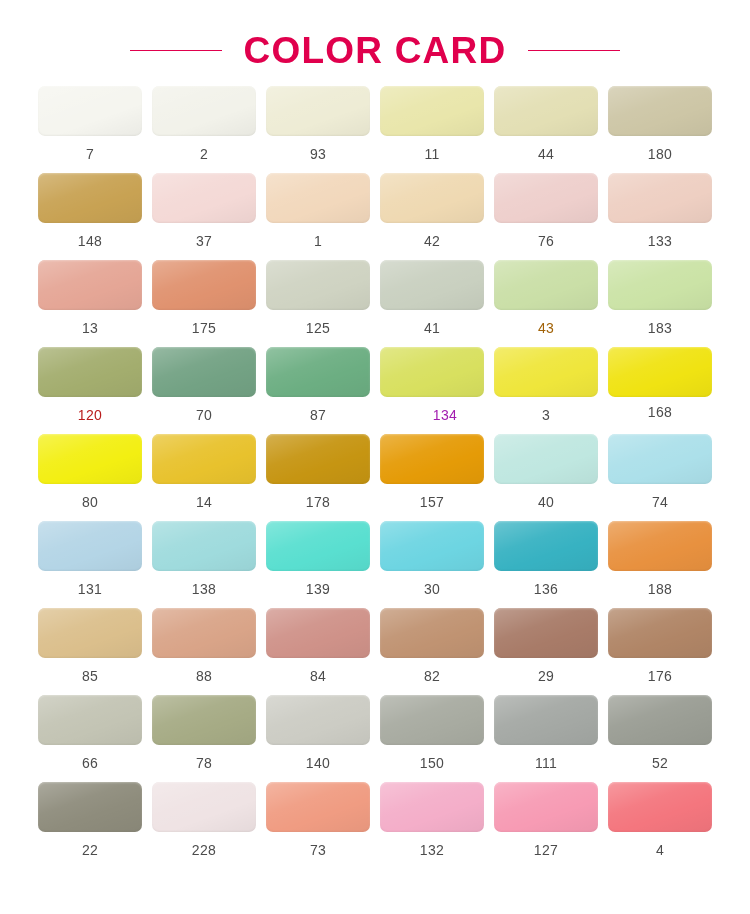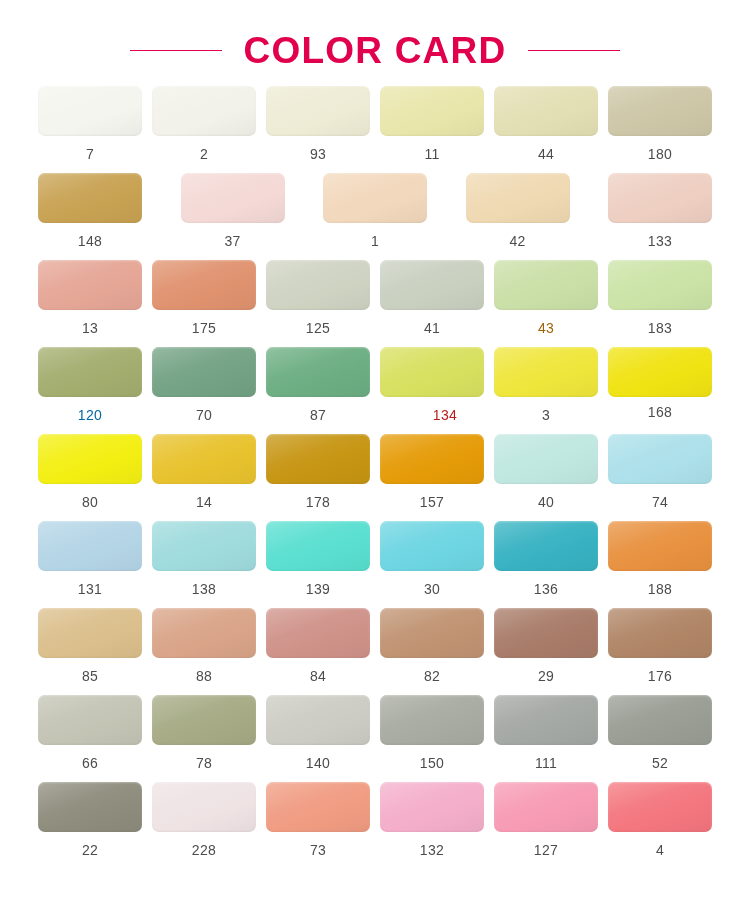--- a/index.html
+++ b/index.html
@@ -147,20 +147,24 @@
         </div>
         <div class="cell">
           <div class="chip" style="background-color: rgb(242, 216, 188);"></div>
           <div class="label" style="color: rgb(76, 76, 76);">1</div>
         </div>
         <div class="cell">
           <div class="chip" style="background-color: rgb(239, 217, 178);"></div>
           <div class="label" style="color: rgb(76, 76, 76);">42</div>
         </div>
         <div class="cell">
+          <div class="chip" style="background-color: rgb(238, 207, 204);"></div>
+          <div class="label" style="color: rgb(76, 76, 76);">76</div>
+        </div>
+        <div class="cell">
           <div class="chip" style="background-color: rgb(238, 207, 194);"></div>
           <div class="label" style="color: rgb(76, 76, 76);">133</div>
         </div>
       </div>
       <div class="row">
         <div class="cell">
           <div class="chip" style="background-color: rgb(229, 166, 150);"></div>
           <div class="label" style="color: rgb(76, 76, 76);">13</div>
         </div>
         <div class="cell">
@@ -180,33 +184,33 @@
           <div class="label" style="color: #a16207;">43</div>
         </div>
         <div class="cell">
           <div class="chip" style="background-color: rgb(203, 227, 166);"></div>
           <div class="label" style="color: rgb(76, 76, 76);">183</div>
         </div>
       </div>
       <div class="row">
         <div class="cell">
           <div class="chip" style="background-color: rgb(163, 173, 110);"></div>
-          <div class="label" style="color: #0369a1; text-align: right;">120</div>
+          <div class="label" style="color: #b91c1c; text-align: right;">120</div>
         </div>
         <div class="cell">
           <div class="chip" style="background-color: rgb(115, 162, 132);"></div>
           <div class="label" style="color: rgb(76, 76, 76);">70</div>
         </div>
         <div class="cell">
           <div class="chip" style="background-color: rgb(108, 174, 130);"></div>
           <div class="label" style="color: rgb(76, 76, 76); text-align: center;">87</div>
         </div>
         <div class="cell">
           <div class="chip" style="background-color: rgb(216, 224, 95);"></div>
-          <div class="label" style="color: #b91c1c; margin-left: 26px;">134</div>
+          <div class="label" style="color: #a21caf; margin-left: 26px;">134</div>
         </div>
         <div class="cell">
           <div class="chip" style="background-color: rgb(239, 230, 59);"></div>
           <div class="label" style="color: rgb(76, 76, 76);">3</div>
         </div>
         <div class="cell">
           <div class="chip" style="background-color: rgb(240, 227, 18);"></div>
           <div class="label" style="color: rgb(76, 76, 76); margin-top: 8px;">168</div>
         </div>
       </div>

